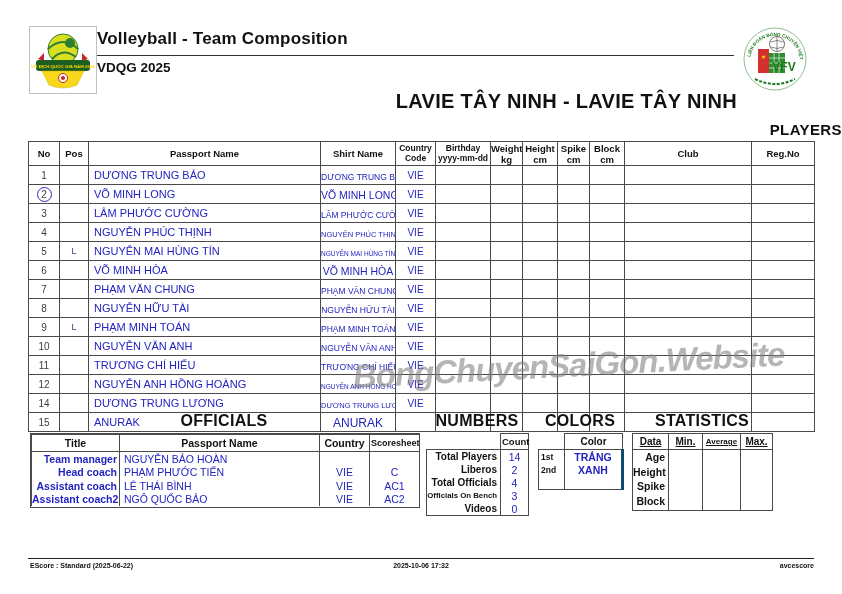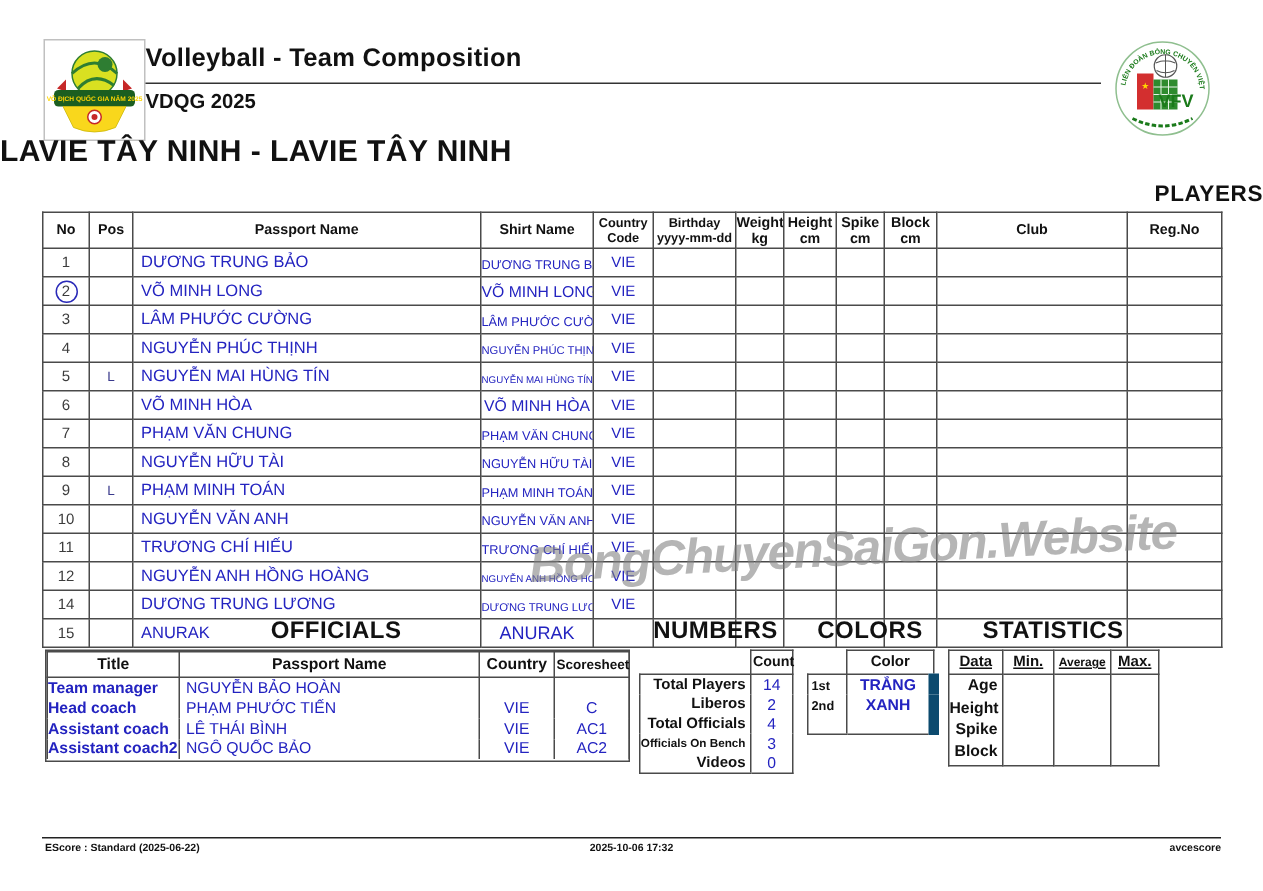--- a/index.html
+++ b/index.html
@@ -6,21 +6,21 @@
   body{width:842px;height:594px;position:relative;font-family:"Liberation Sans",sans-serif;color:#111;overflow:hidden;}
   .abs{position:absolute;}
 
   
   .logo-left{left:29px;top:26px;width:66px;height:66px;border:1px solid #c0c0c0;background:#fff;}
   .hdr-block{left:97px;top:29px;width:637px;}
   .hdr-title{font-size:17px;font-weight:bold;letter-spacing:.2px;padding-bottom:6px;border-bottom:1.5px solid #333;}
   .hdr-sub{font-size:13.5px;font-weight:bold;padding-top:4px;}
   .logo-right{left:743px;top:27px;width:64px;height:64px;}
 
-  .team-title{left:0;top:90px;width:737px;text-align:left;font-size:20px;font-weight:bold;letter-spacing:.3px;}
+  .team-title{left:0;top:90px;width:737px;text-align:right;font-size:20px;font-weight:bold;letter-spacing:.3px;}
   .players-title{left:0;top:121px;width:842px;text-align:right;font-size:15px;font-weight:bold;letter-spacing:.4px;}
 
   
   .ptable-wrap{left:28px;top:141px;}
   table{border-collapse:collapse;table-layout:fixed;padding-left:40px;}
   .ptable{width:786px;}
   .ptable th,.ptable td{border:1px solid #4a4a4a;padding:0;overflow:hidden;white-space:nowrap;}
   .ptable th{font-weight:bold;color:#111;height:23px;}
   .h1l{font-size:9.5px;line-height:11px;}
   .h2l{font-size:8.5px;line-height:9.5px;}
@@ -44,42 +44,42 @@
   .t-stats{left:632px;width:140px;}
 
   .otable{left:30px;top:433px;width:388px;height:73px;border:1px solid #4a4a4a;}
   .otable table{width:100%;}
   .otable th{border:1px solid #4a4a4a;font-weight:bold;height:14px;}
   .oth-title{font-size:10.5px;text-align:center;}
   .oth-name{font-size:10.5px;}
   .oth-country{font-size:10.5px;}
   .oth-score{font-size:9px;margin-top:35px;}
   .otable td{border-left:1px solid #4a4a4a;border-right:1px solid #4a4a4a;height:13.5px;padding:0;white-space:nowrap;overflow:hidden;}
-  td.otitle{text-align:left;font-weight:bold;color:#2323c0;font-size:10.5px;padding-right:2px;}
+  td.otitle{text-align:right;font-weight:bold;color:#2323c0;font-size:10.5px;padding-right:2px;}
   td.oname{text-align:left;color:#2323c0;font-size:10.5px;padding-left:4px;}
   td.oval{text-align:center;color:#2323c0;font-size:10.5px;}
 
   .ntable{left:426px;top:433px;}
   .ntable table{width:102px;}
   .ntable .blank{border:none;}
   .ntable th.count{border:1px solid #4a4a4a;font-size:9.5px;font-weight:bold;height:13px;}
   .ntable td{height:13px;padding:0;white-space:nowrap;}
   .ntable td.nlabel{border-left:1px solid #4a4a4a;text-align:right;font-weight:bold;font-size:10px;padding-right:3px;color:#111;}
   .ntable td.nlabel.small{font-size:7.8px;}
   .ntable td.ncount{border-left:1px solid #4a4a4a;border-right:1px solid #4a4a4a;text-align:center;color:#2323c0;font-size:10.5px;}
   .ntable tr.first td{border-top:1px solid #4a4a4a;}
   .ntable tr.last td{border-bottom:1px solid #4a4a4a;}
 
   .ctable{left:538px;top:433px;}
   .ctable table{width:84px;}
   .ctable .blank{border:none;}
   .ctable th.color{border:1px solid #4a4a4a;font-size:10px;font-weight:bold;height:13px;}
   .ctable td{height:13px;padding:0;}
   .ctable td.rank{border-left:1px solid #4a4a4a;font-size:8.5px;font-weight:bold;text-align:left;padding-left:2px;color:#111;}
-  .ctable td.cname{border-left:1px solid #4a4a4a;border-right:7px solid #0c4a6e;text-align:center;color:#2323c0;font-size:10.5px;font-weight:bold;}
+  .ctable td.cname{border-left:1px solid #4a4a4a;border-right:3px solid #0c4a6e;text-align:center;color:#2323c0;font-size:10.5px;font-weight:bold;}
   .ctable tr.first td{border-top:1px solid #4a4a4a;}
   .ctable tr.last td{border-bottom:1px solid #4a4a4a;}
 
   .stable{left:632px;top:433px;width:140px;}
   .stable table{width:140px;}
   .stable th{border:1px solid #4a4a4a;font-weight:bold;height:13px;font-size:10px;text-decoration:underline;}
   .stable th.avg{font-size:8px;}
   .stable td{border:1px solid #4a4a4a;vertical-align:top;padding:0;}
   .stat-labels div{text-align:right;font-weight:bold;font-size:10.5px;line-height:14.5px;padding-right:3px;}
   .stat-empty{height:60px;}

